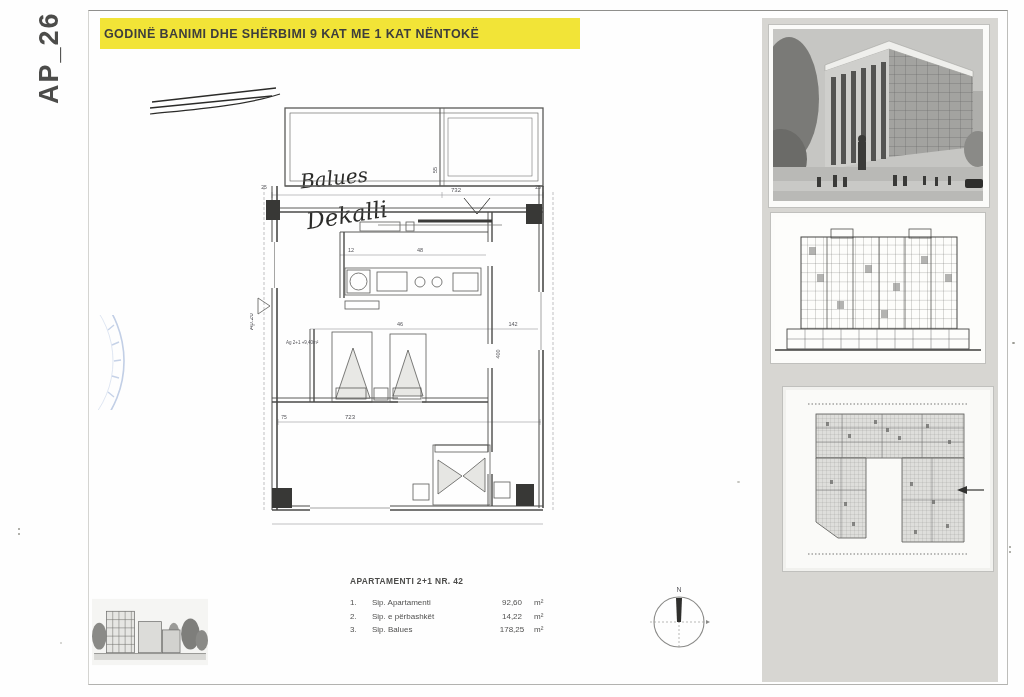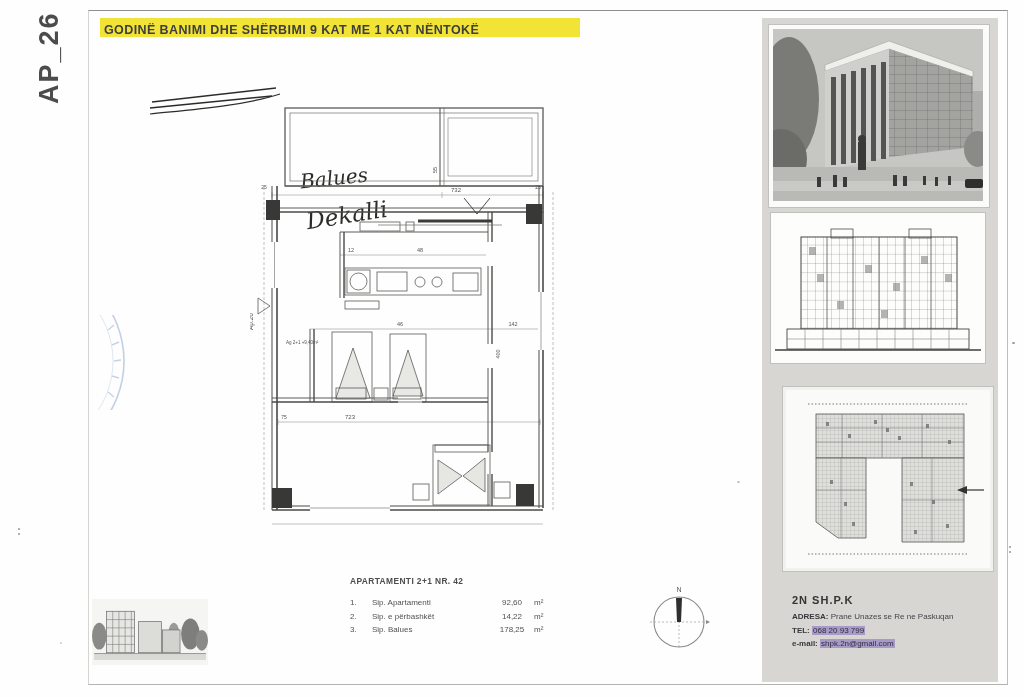--- a/index.html
+++ b/index.html
@@ -4,21 +4,21 @@
 <style>
   html,body{margin:0;padding:0;background:#ffffff;}
   .canvas{position:relative;width:1024px;height:697px;background:#fefefe;overflow:hidden;
           font-family:"Liberation Sans",sans-serif;color:#3c3c3c;}
   .abs{position:absolute;}
   .sheet-border{left:88px;top:10px;width:918px;height:673px;
     border-top:1.5px solid #8f8f8c;border-right:1px solid #bdbdba;
     border-bottom:1px solid #b2b2af;border-left:1px solid #d4d4d1;}
   .ap26{left:34px;top:104px;transform:rotate(-90deg);transform-origin:top left;
     font-size:27px;font-weight:bold;letter-spacing:2px;color:#4c4c4a;white-space:nowrap;}
-  .title-band{left:100px;top:18px;width:476px;height:19px;display:flex;align-items:flex-end;padding-left:4px;}
+  .title-band{left:100px;top:18px;width:476px;height:31px;display:flex;align-items:center;padding-left:4px;}
   .title-text{font-size:12.5px;font-weight:bold;letter-spacing:.4px;color:#3e3e3c;white-space:nowrap;}
   .hand{font-family:"DejaVu Serif",serif;font-style:italic;color:#2b2b29;}
   .hand-crossed{left:152px;top:86px;font-size:20px;transform:rotate(-6deg);}
   .hand-note{left:158px;top:122px;font-size:23px;transform:rotate(-9deg);}
   .caption{left:100px;top:573px;font-size:7.6px;line-height:10px;color:#5a5a58;letter-spacing:.2px;}
   .apt{left:350px;top:576px;font-size:8px;color:#515150;}
   .apt-title{font-size:8.4px;font-weight:bold;letter-spacing:.4px;color:#4c4c4a;margin-bottom:12px;}
   .apt-row{display:grid;grid-template-columns:22px 118px 44px 22px;margin-bottom:4.5px;}
   .apt-val{text-align:center;}
   .company{left:792px;top:594px;width:210px;color:#3a3a38;}
@@ -385,35 +385,20 @@
 
   <svg class="abs" style="left:648px;top:582px;width:62px;height:68px;" viewBox="0 0 62 68">
     <text x="31" y="10" text-anchor="middle" font-size="7" fill="#444442">N</text>
     <circle cx="31" cy="40" r="25" fill="none" stroke="#8a8a88" stroke-width="1.1"></circle>
     <line x1="2" y1="40" x2="60" y2="40" stroke="#8a8a88" stroke-width="0.6" stroke-dasharray="2 2"></line>
     <polygon points="58,38 62,40 58,42" fill="#8a8a88"></polygon>
     <line x1="31" y1="15" x2="31" y2="66" stroke="#8a8a88" stroke-width="0.6" stroke-dasharray="2 2"></line>
     <polygon points="28,16 34,16 33,40 29,40" fill="#2f2f2d"></polygon>
   </svg>
 
-  <div class="abs company">
-    <div class="co-name">2N SH.P.K</div>
-    <div class="co-line">
-      <b>ADRESA:</b>
-      <span>Prane Unazes se Re ne Paskuqan</span>
-    </div>
-    <div class="co-line">
-      <b>TEL:</b>
-      <span class="hl-purple">068 20 93 799</span>
-    </div>
-    <div class="co-line">
-      <b>e-mail:</b>
-      <span class="hl-purple">shpk.2n@gmail.com</span>
-    </div>
-  </div>
 
   <div class="speck" style="left:18px;top:528px;width:2px;height:2px;"></div>
   <div class="speck" style="left:18px;top:533px;width:2px;height:2px;"></div>
   <div class="speck" style="left:1012px;top:342px;width:3px;height:2px;"></div>
   <div class="speck" style="left:1009px;top:546px;width:2px;height:2px;"></div>
   <div class="speck" style="left:1009px;top:551px;width:2px;height:2px;"></div>
   <div class="speck" style="left:737px;top:481px;width:3px;height:2px;opacity:.6;"></div>
   <div class="speck" style="left:60px;top:642px;width:2px;height:2px;opacity:.5;"></div>
 
 </div>

